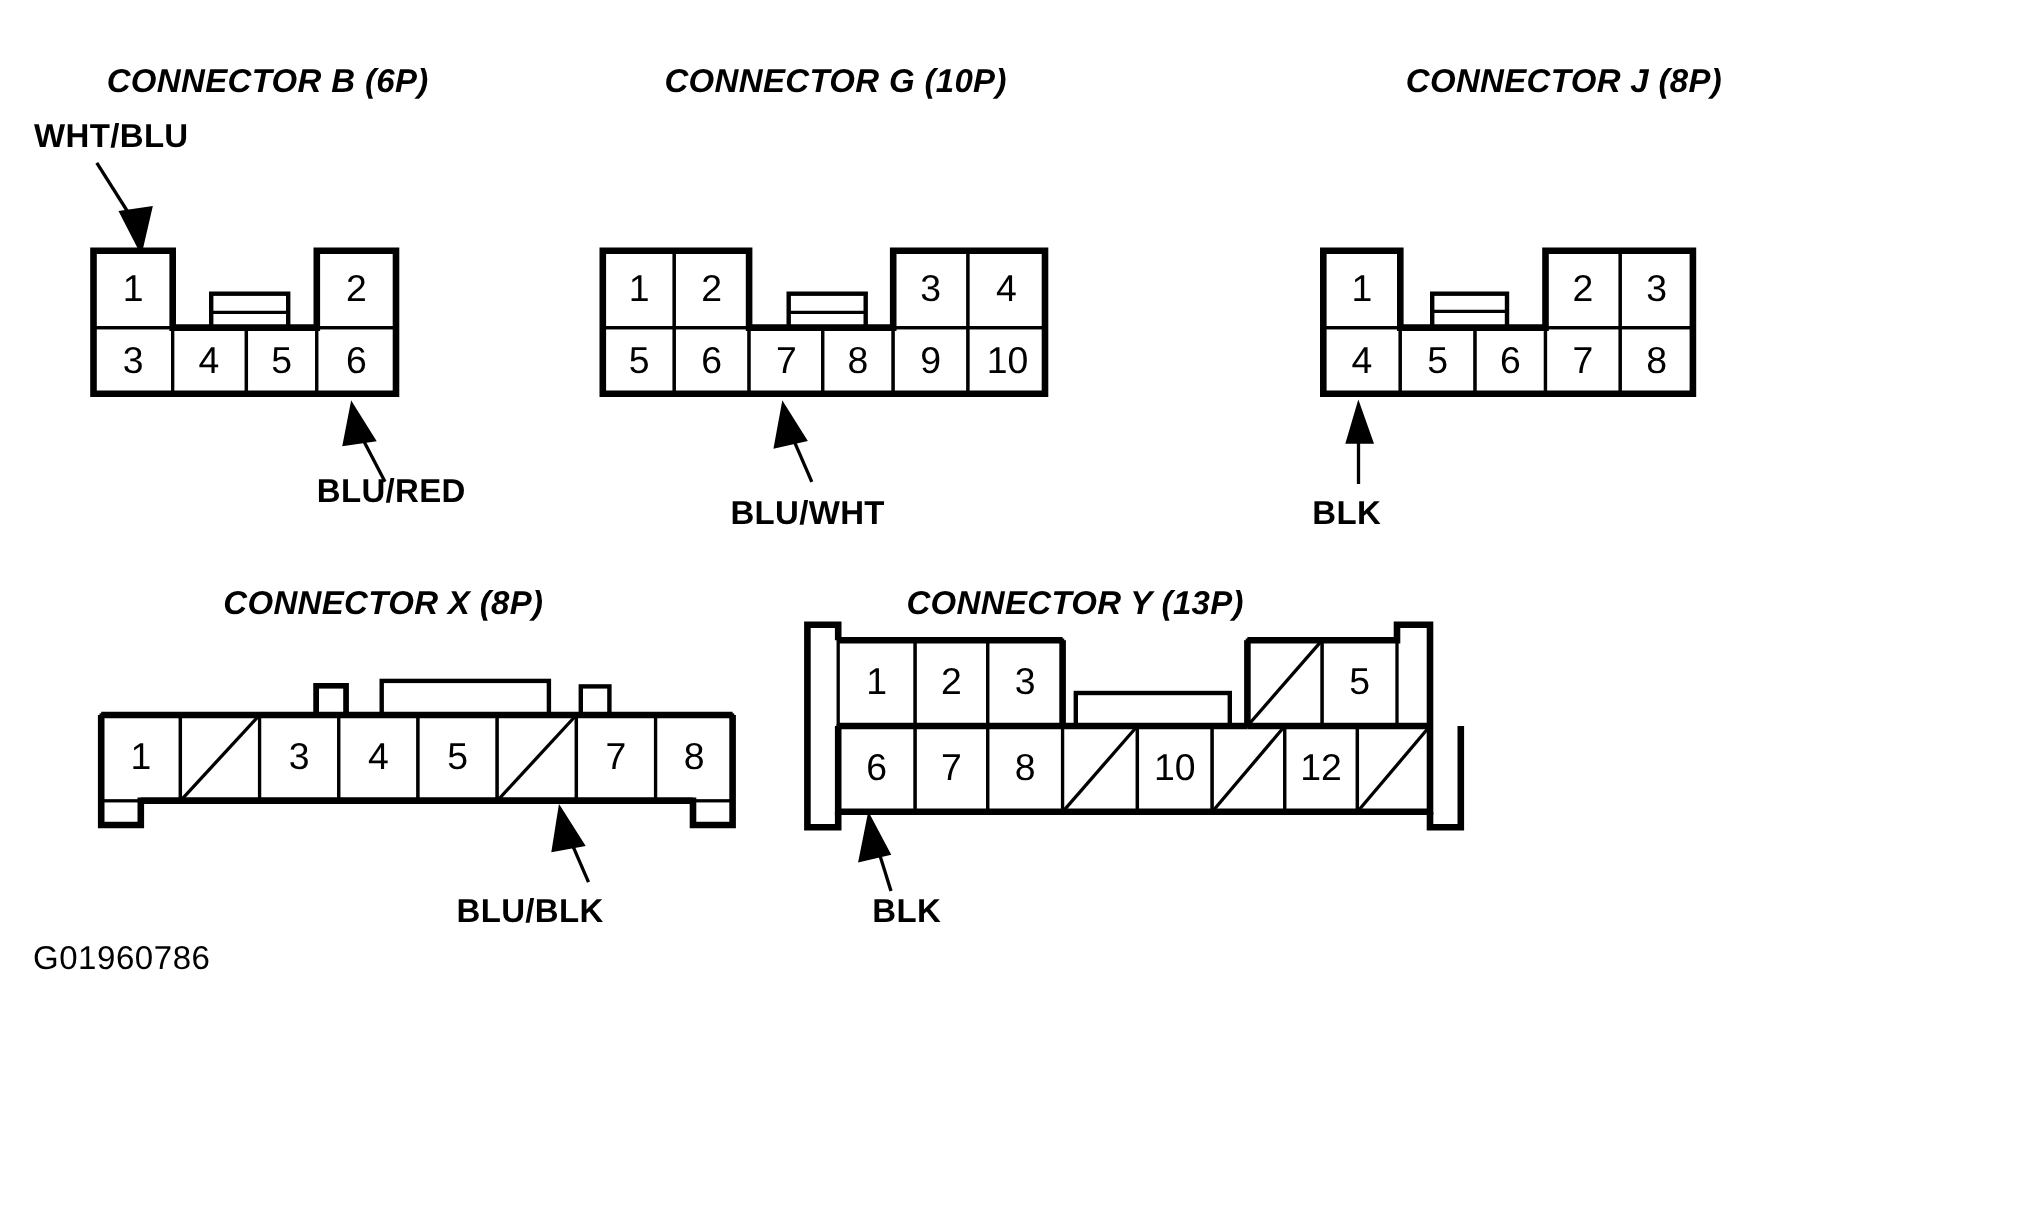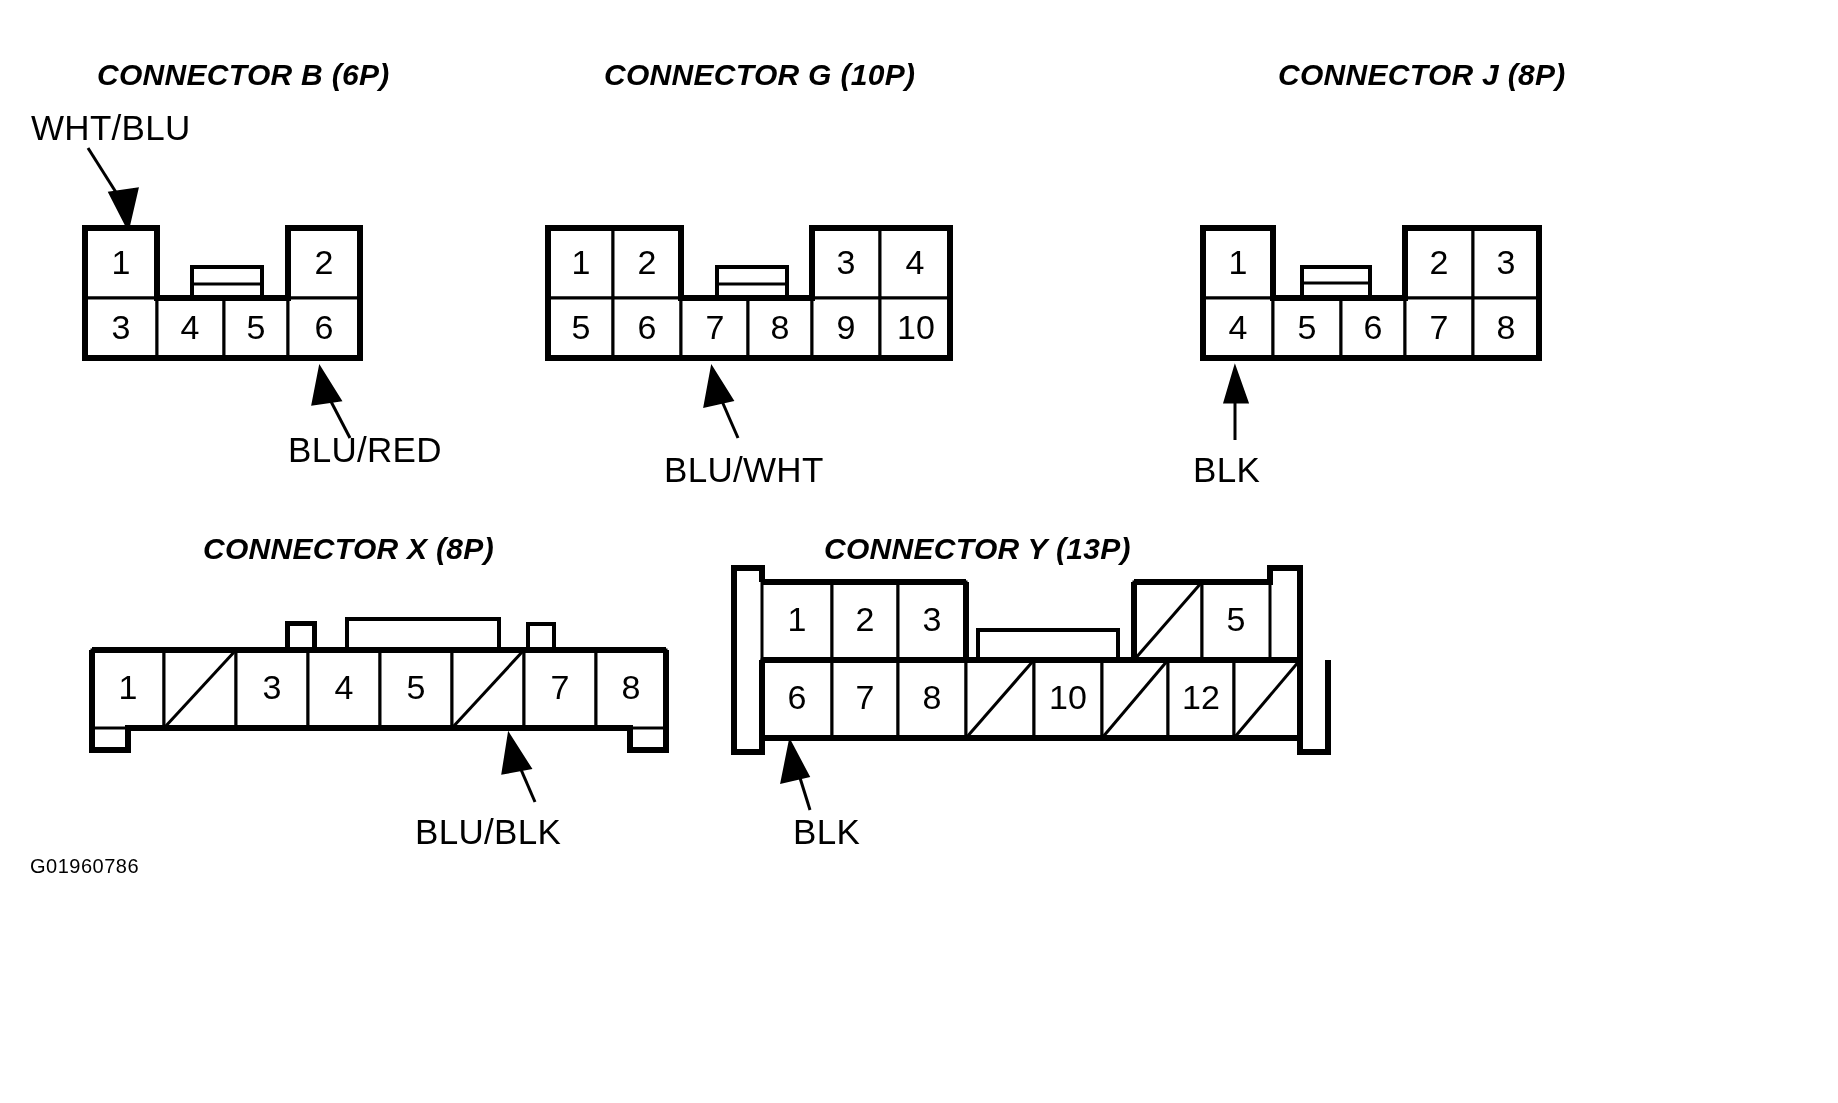--- a/index.html
+++ b/index.html
@@ -12,28 +12,28 @@
   .conn-title{
     position:absolute;
     font-weight:bold;
     font-size:30px;
     letter-spacing:0.3px;
     white-space:nowrap;
     font-style:italic;
   }
   .wire-label{
     position:absolute;
-    font-weight:normal;
-    font-size:35px;
+    font-weight:bold;
+    font-size:30px;
     letter-spacing:0.3px;
     white-space:nowrap;
   }
   .code-label{
     position:absolute;
-    font-size:20px;
+    font-size:30px;
     letter-spacing:0.5px;
     white-space:nowrap;
   }
   svg{position:absolute;left:0;top:0;overflow:visible;}
   svg text{
     font-family:"Liberation Sans",sans-serif;
     font-size:34px;
     fill:#000;
     text-anchor:middle;
     dominant-baseline:middle;

